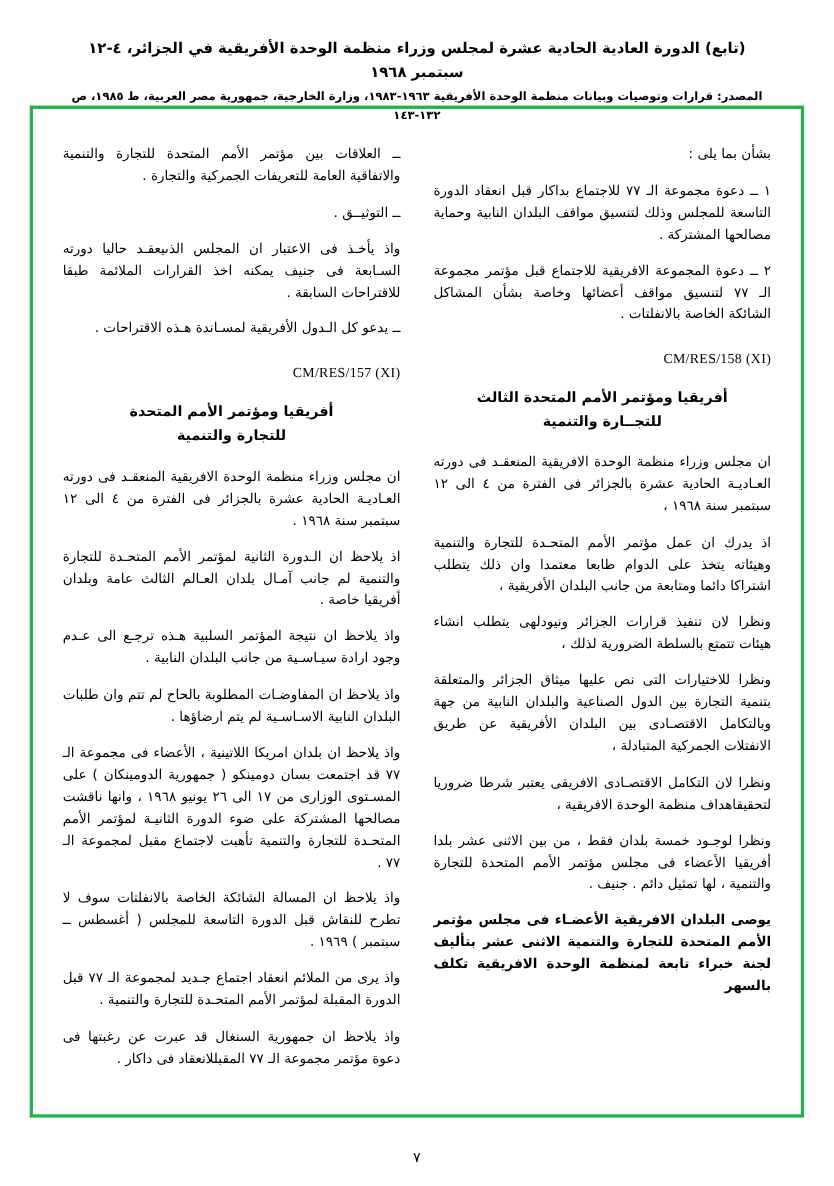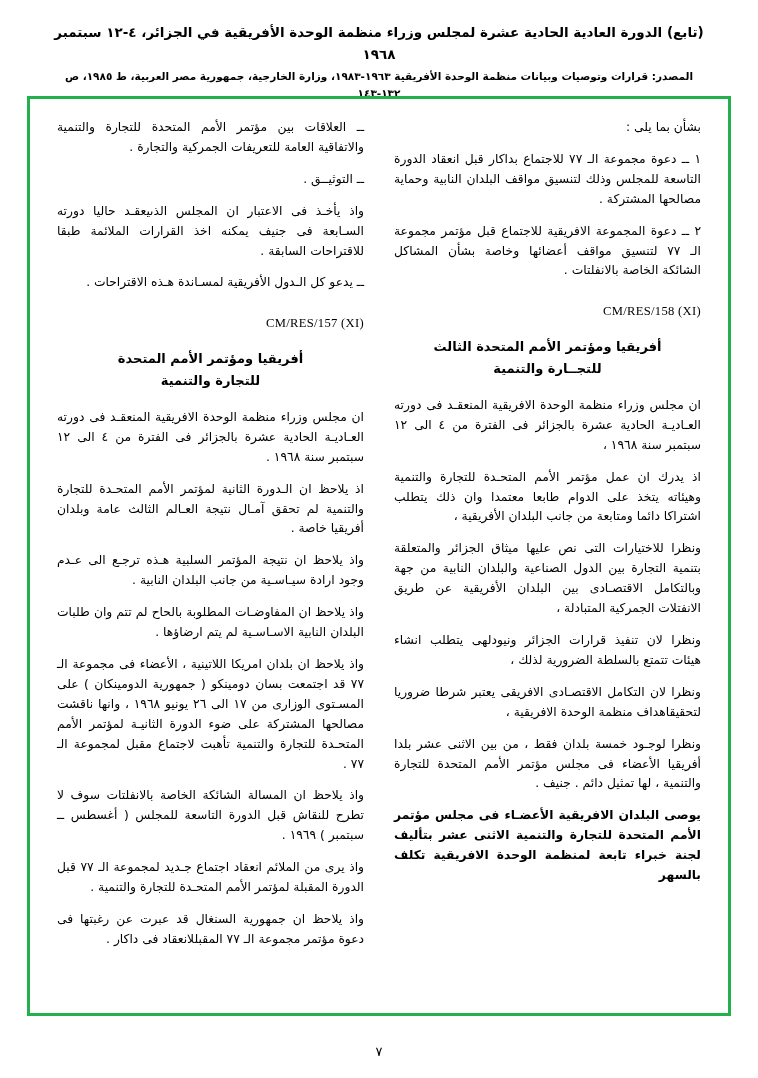--- a/index.html
+++ b/index.html
@@ -13,21 +13,21 @@
     font-family: "DejaVu Sans", sans-serif;
     color: #000000;
     position: relative;
     overflow: hidden;
   }
   .page {
     width: 758px;
     height: 1078px;
     position: relative;
     box-sizing: border-box;
-    padding: 0;
+    padding: 12px;
   }
   .header {
     padding: 22px 44px 0 44px;
     text-align: center;
   }
   .header-title {
     font-size: 13.5px;
     font-weight: bold;
     line-height: 1.6;
     letter-spacing: 0px;
@@ -63,21 +63,21 @@
   }
   .col {
     flex: 1 1 0;
     direction: rtl;
     text-align: justify;
     text-align-last: right;
     font-size: 12.3px;
     line-height: 1.62;
   }
   .col > * {
-    margin: 0 0 12px 0;
+    margin: 13px 0 12px 0;
   }
   p.para {
     text-align: justify;
     text-align-last: right;
   }
   .res-id {
     direction: ltr;
     text-align: right;
     font-size: 12.6px;
     margin-top: 20px;
@@ -130,41 +130,41 @@
       <p class="para">٢ ــ دعوة المجموعة الافريقية للاجتماع قبل مؤتمر مجموعة الـ ٧٧ لتنسيق مواقف أعضائها وخاصة بشأن المشاكل الشائكة الخاصة بالانفلتات .</p>
 
       <div class="res-id">CM/RES/158 (XI)</div>
       <div class="res-title">
         <div>أفريقيا ومؤتمر الأمم المتحدة الثالث</div>
         <div>للتجــارة والتنمية</div>
       </div>
 
       <p class="para">ان مجلس وزراء منظمة الوحدة الافريقية المنعقـد فى دورته العـاديـة الحادية عشرة بالجزائر فى الفترة من ٤ الى ١٢ سبتمبر سنة ١٩٦٨ ،</p>
       <p class="para">اذ يدرك ان عمل مؤتمر الأمم المتحـدة للتجارة والتنمية وهيئاته يتخذ على الدوام طابعا معتمدا وان ذلك يتطلب اشتراكا دائما ومتابعة من جانب البلدان الأفريقية ،</p>
+      <p class="para">ونظرا لان تنفيذ قرارات الجزائر ونيودلهى يتطلب انشاء هيئات تتمتع بالسلطة الضرورية لذلك ،</p>
       <p class="para">ونظرا للاختيارات التى نص عليها ميثاق الجزائر والمتعلقة بتنمية التجارة بين الدول الصناعية والبلدان النابية من جهة وبالتكامل الاقتصـادى بين البلدان الأفريقية عن طريق الانفتلات الجمركية المتبادلة ،</p>
-      <p class="para">ونظرا لان تنفيذ قرارات الجزائر ونيودلهى يتطلب انشاء هيئات تتمتع بالسلطة الضرورية لذلك ،</p>
       <p class="para">ونظرا لان التكامل الاقتصـادى الافريقى يعتبر شرطا ضروريا لتحقيقاهداف منظمة الوحدة الافريقية ،</p>
       <p class="para">ونظرا لوجـود خمسة بلدان فقط ، من بين الاثنى عشر بلدا أفريقيا الأعضاء فى مجلس مؤتمر الأمم المتحدة للتجارة والتنمية ، لها تمثيل دائم . جنيف .</p>
       <p class="para lead">يوصى البلدان الافريقية الأعضـاء فى مجلس مؤتمر الأمم المتحدة للتجارة والتنمية الاثنى عشر بتأليف لجنة خبراء تابعة لمنظمة الوحدة الافريقية تكلف بالسهر</p>
     </div>
 
     <div class="col">
       <p class="dash">ــ العلاقات بين مؤتمر الأمم المتحدة للتجارة والتنمية والاتفاقية العامة للتعريفات الجمركية والتجارة .</p>
       <p class="dash">ــ التوثيــق .</p>
       <p class="para">واذ يأخـذ فى الاعتبار ان المجلس الذىيعقـد حاليا دورته السـابعة فى جنيف يمكنه اخذ القرارات الملائمة طبقا للاقتراحات السابقة .</p>
       <p class="dash">ــ يدعو كل الـدول الأفريقية لمسـاندة هـذه الاقتراحات .</p>
 
       <div class="res-id">CM/RES/157 (XI)</div>
       <div class="res-title">
         <div>أفريقيا ومؤتمر الأمم المتحدة</div>
         <div>للتجارة والتنمية</div>
       </div>
 
       <p class="para">ان مجلس وزراء منظمة الوحدة الافريقية المنعقـد فى دورته العـاديـة الحادية عشرة بالجزائر فى الفترة من ٤ الى ١٢ سبتمبر سنة ١٩٦٨ .</p>
-      <p class="para">اذ يلاحظ ان الـدورة الثانية لمؤتمر الأمم المتحـدة للتجارة والتنمية لم تحقق آمـال نتيجة العـالم الثالث عامة وبلدان أفريقيا خاصة .</p>
+      <p class="para">اذ يلاحظ ان الـدورة الثانية لمؤتمر الأمم المتحـدة للتجارة والتنمية لم جانب آمـال بلدان العـالم الثالث عامة وبلدان أفريقيا خاصة .</p>
       <p class="para">واذ يلاحظ ان نتيجة المؤتمر السلبية هـذه ترجـع الى عـدم وجود ارادة سيـاسـية من جانب البلدان النابية .</p>
       <p class="para">واذ يلاحظ ان المفاوضـات المطلوبة بالحاح لم تتم وان طلبات البلدان النابية الاسـاسـية لم يتم ارضاؤها .</p>
       <p class="para">واذ يلاحظ ان بلدان امريكا اللاتينية ، الأعضاء فى مجموعة الـ ٧٧ قد اجتمعت بسان دومينكو ( جمهورية الدومينكان ) على المسـتوى الوزارى من ١٧ الى ٢٦ يونيو ١٩٦٨ ، وانها ناقشت مصالحها المشتركة على ضوء الدورة الثانيـة لمؤتمر الأمم المتحـدة للتجارة والتنمية تأهبت لاجتماع مقبل لمجموعة الـ ٧٧ .</p>
       <p class="para">واذ يلاحظ ان المسالة الشائكة الخاصة بالانفلتات سوف لا تطرح للنقاش قبل الدورة التاسعة للمجلس ( أغسطس ــ سبتمبر ) ١٩٦٩ .</p>
       <p class="para">واذ يرى من الملائم انعقاد اجتماع جـديد لمجموعة الـ ٧٧ قبل الدورة المقبلة لمؤتمر الأمم المتحـدة للتجارة والتنمية .</p>
       <p class="para">واذ يلاحظ ان جمهورية السنغال قد عبرت عن رغبتها فى دعوة مؤتمر مجموعة الـ ٧٧ المقبللانعقاد فى داكار .</p>
     </div>
 
   </div>
 

